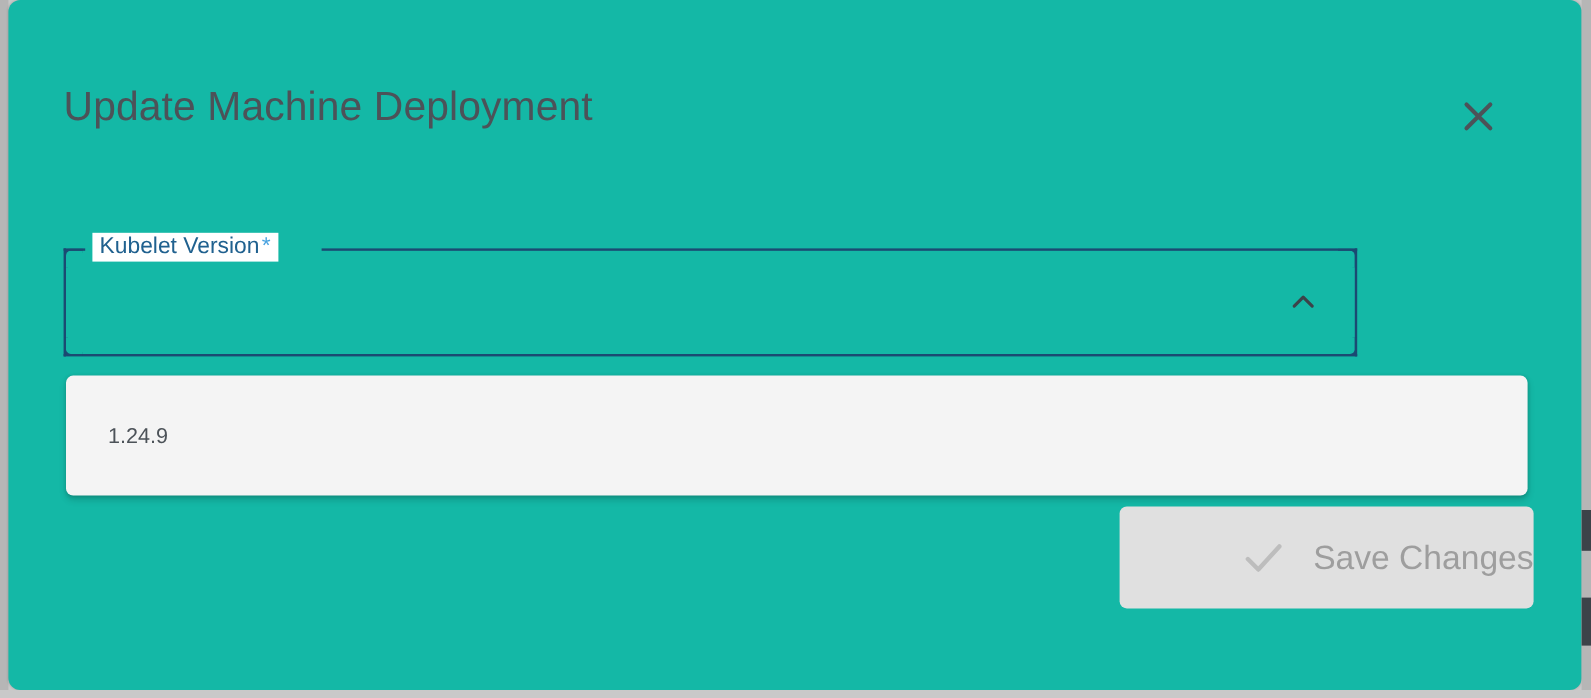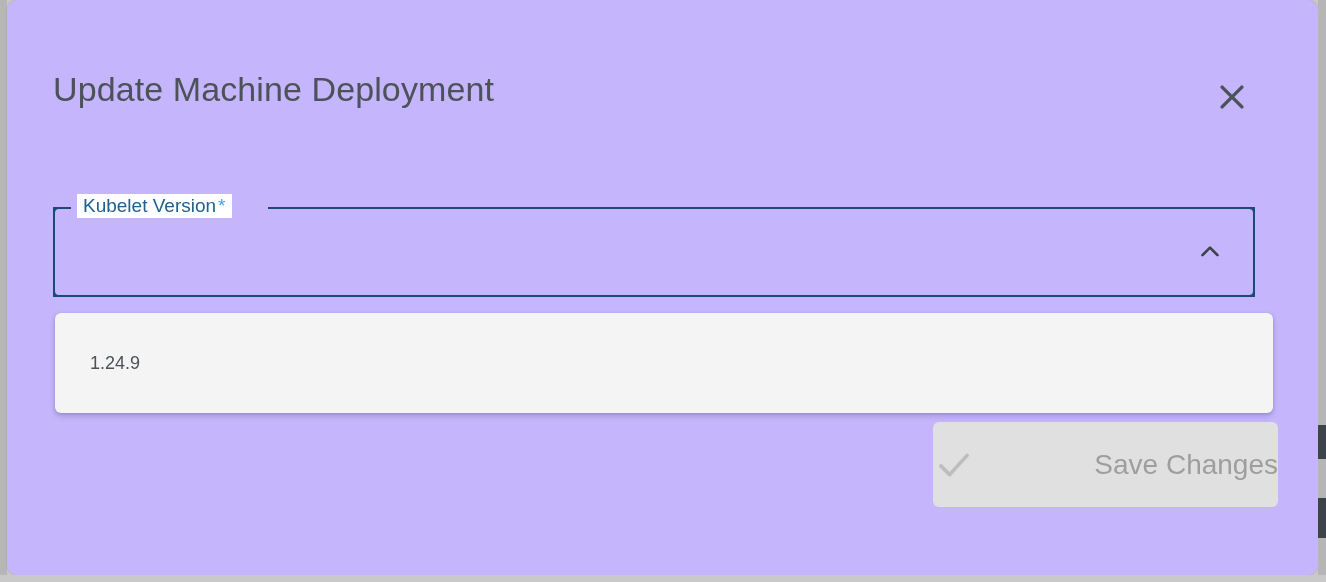--- a/index.html
+++ b/index.html
@@ -22,21 +22,21 @@
     background: #c9c9c9;
   }
 
   
   #dialog {
     position: absolute;
     left: 7px;
     top: 0px;
     width: 1311px;
     height: 575px;
-    background: #c4b5fd;
+    background: #14b8a6;
     border-radius: 10px 10px 10px 10px;
     box-shadow: 0 0 2px rgba(0,0,0,0.18);
     overflow: hidden;
     text-decoration: underline;
   }
 
   
   #header {
     position: absolute;
     left: 0;
@@ -68,21 +68,21 @@
     border: none;
     padding: 0;
   }
   #close-button svg { display: block; }
 
   
   #field-wrap {
     position: absolute;
     left: 46px;
     top: 207px;
-    width: 1202px;
+    width: 1078px;
     height: 90px;
   }
   #field-outline {
     position: absolute;
     inset: 0;
     border-radius: 6px;
     pointer-events: none;
   }
   
   .ol-top-left {
@@ -212,21 +212,21 @@
     position: absolute;
     left: 926px;
     top: 422px;
     width: 345px;
     height: 85px;
     background: #e0e0e0;
     border: none;
     border-radius: 6px;
     display: flex;
     align-items: center;
-    justify-content: space-between;
+    justify-content: flex-end;
     gap: 20px;
     cursor: default;
     padding: 0;
   }
   #save-check-icon {
     width: 42px;
     height: 42px;
     display: flex;
     align-items: center;
     justify-content: center;

